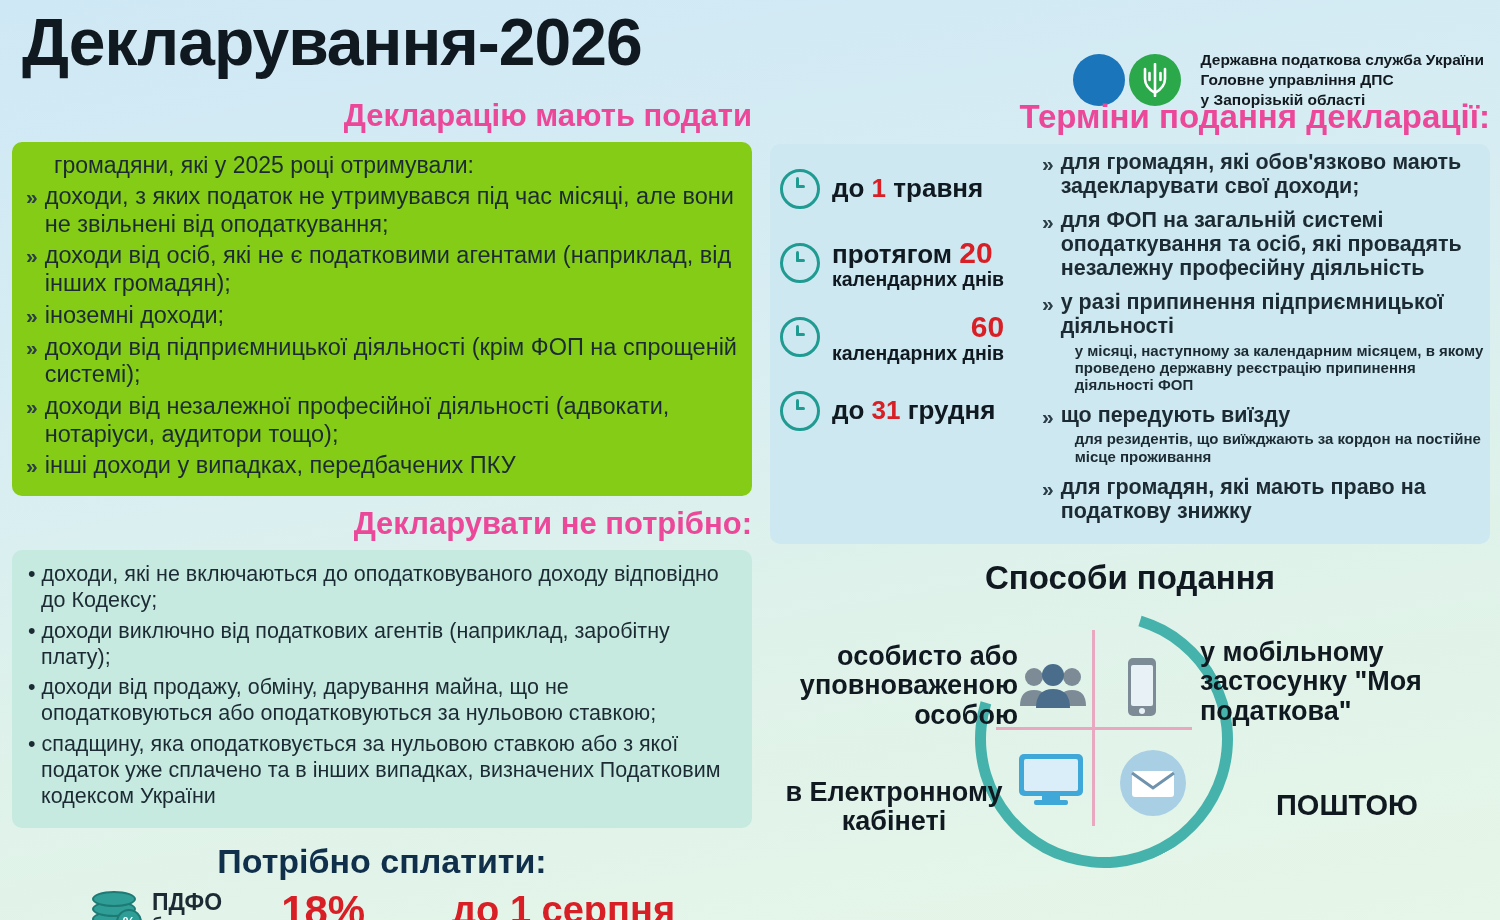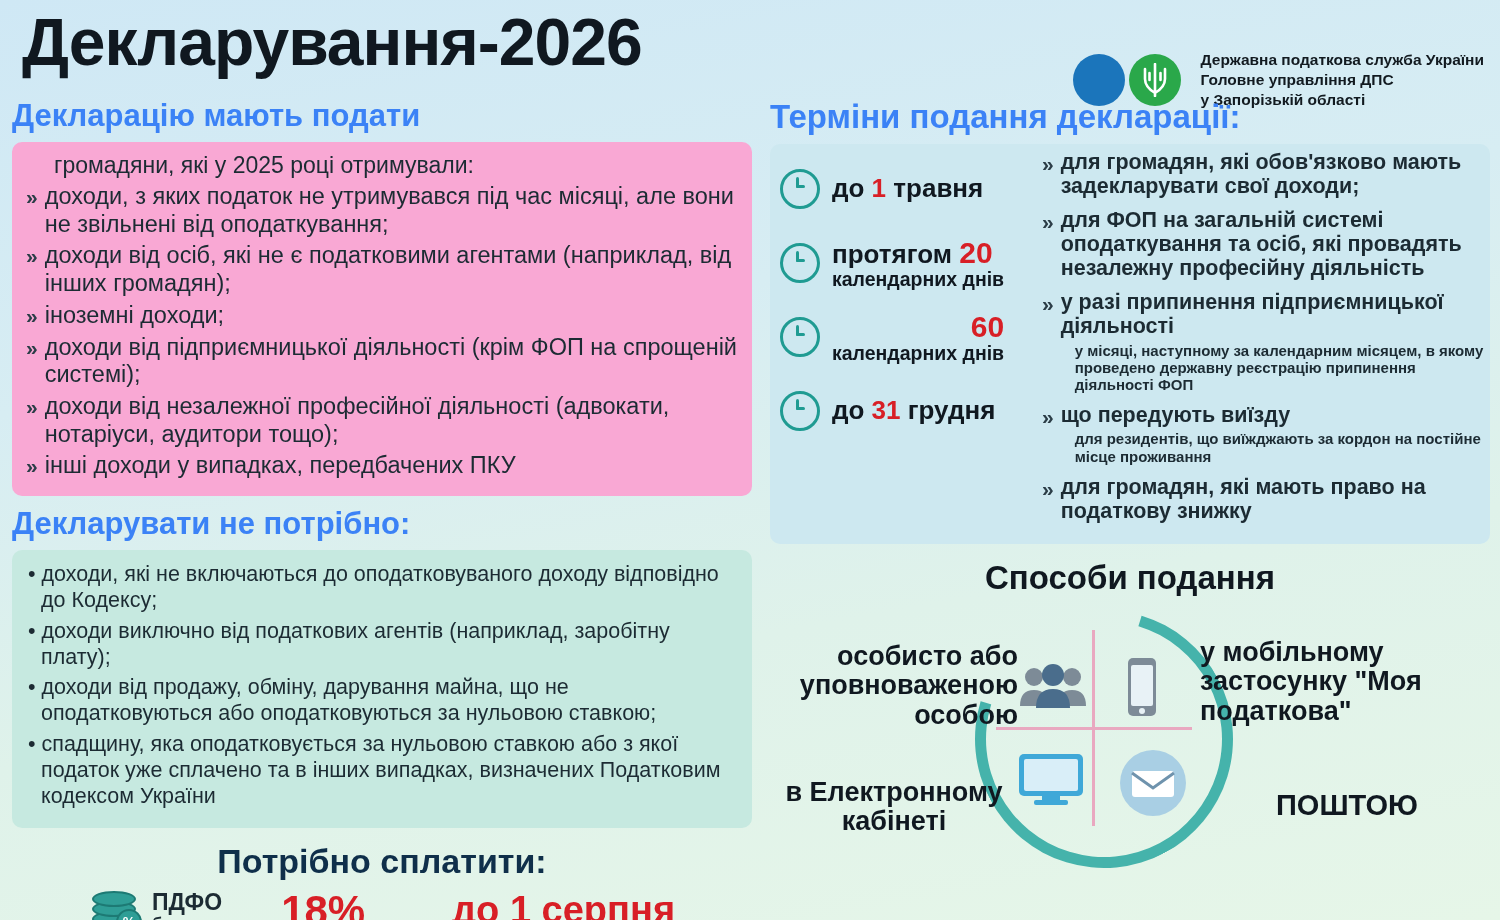--- a/index.html
+++ b/index.html
@@ -62,28 +62,28 @@
   }
 
   
   .col-left {
     position: absolute;
     left: 12px;
     top: 98px;
     width: 740px;
   }
   .section-heading {
-    text-align: left;
+    text-align: right;
     font-size: 31px;
     font-weight: bold;
-    color: #3b82f6;
+    color: #ec4899;
     margin: 0 0 8px 0;
   }
   .panel {
-    background: #f9a8d4;
+    background: #84cc16;
     border-radius: 10px;
     padding: 10px 14px 12px 14px;
   }
   .panel-green {
     background: #c6e9e0;
     border-radius: 10px;
     padding: 12px 16px 14px 16px;
   }
   .intro-line {
     font-size: 23px;

